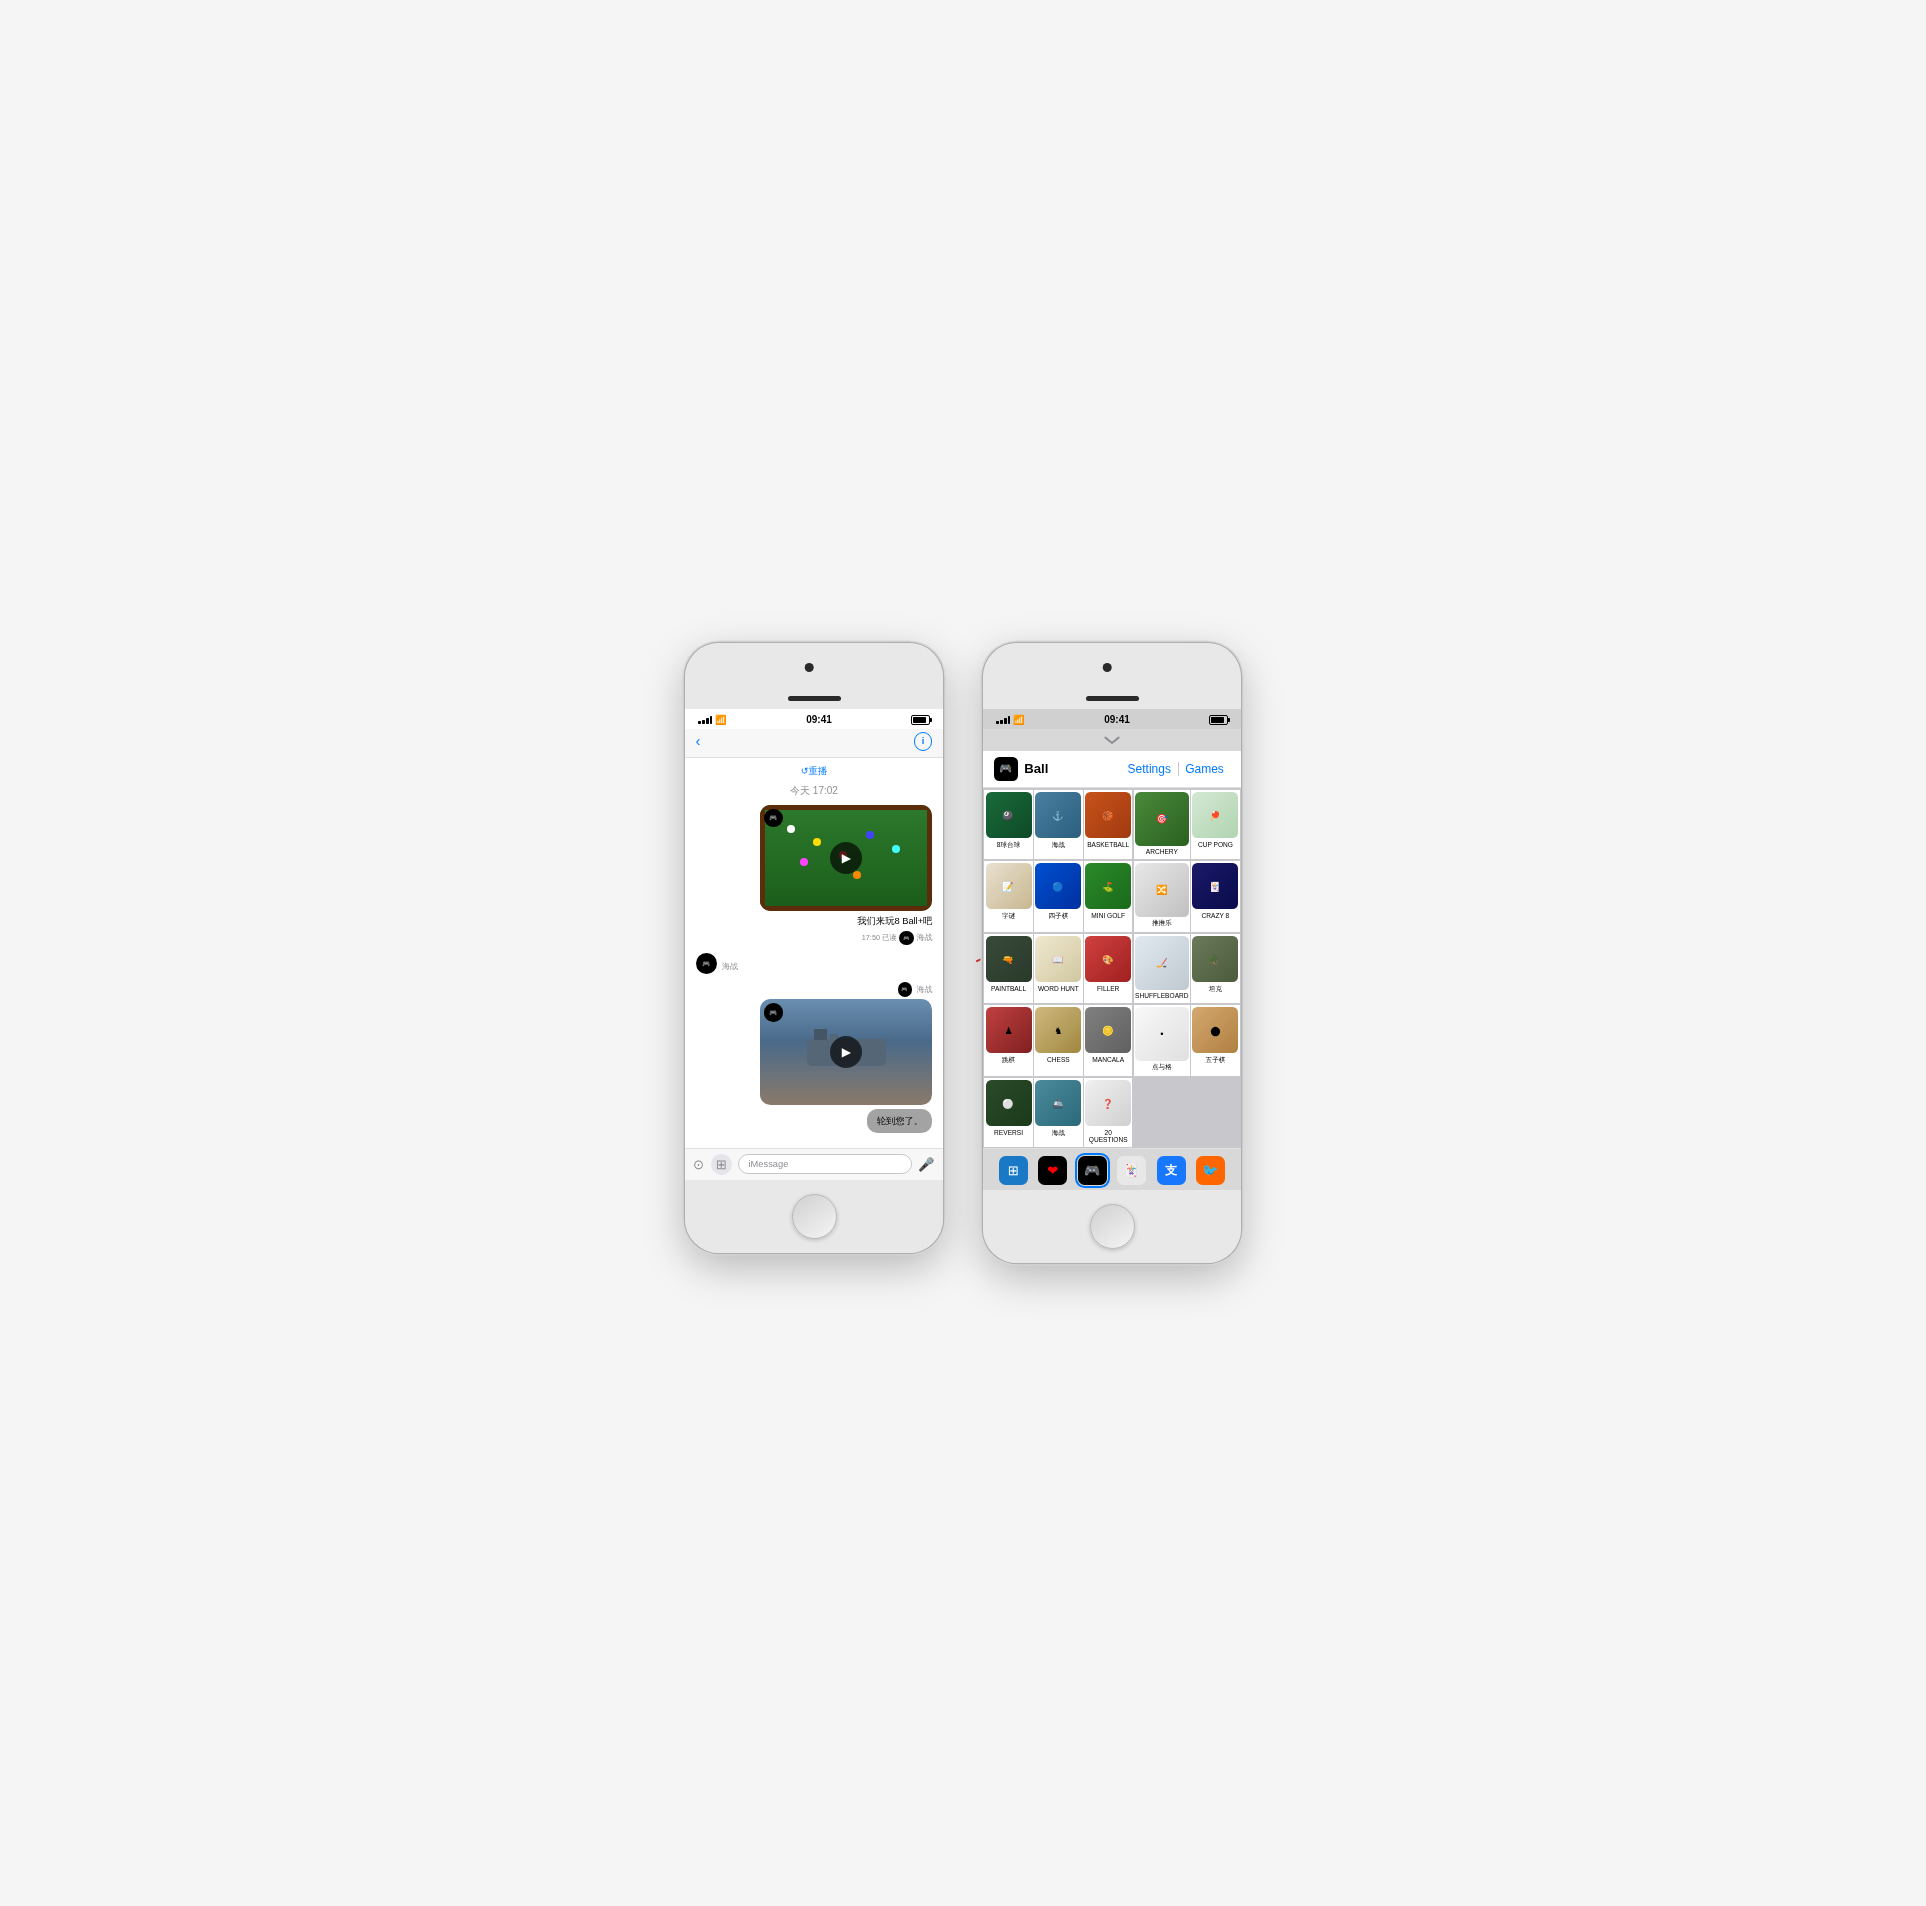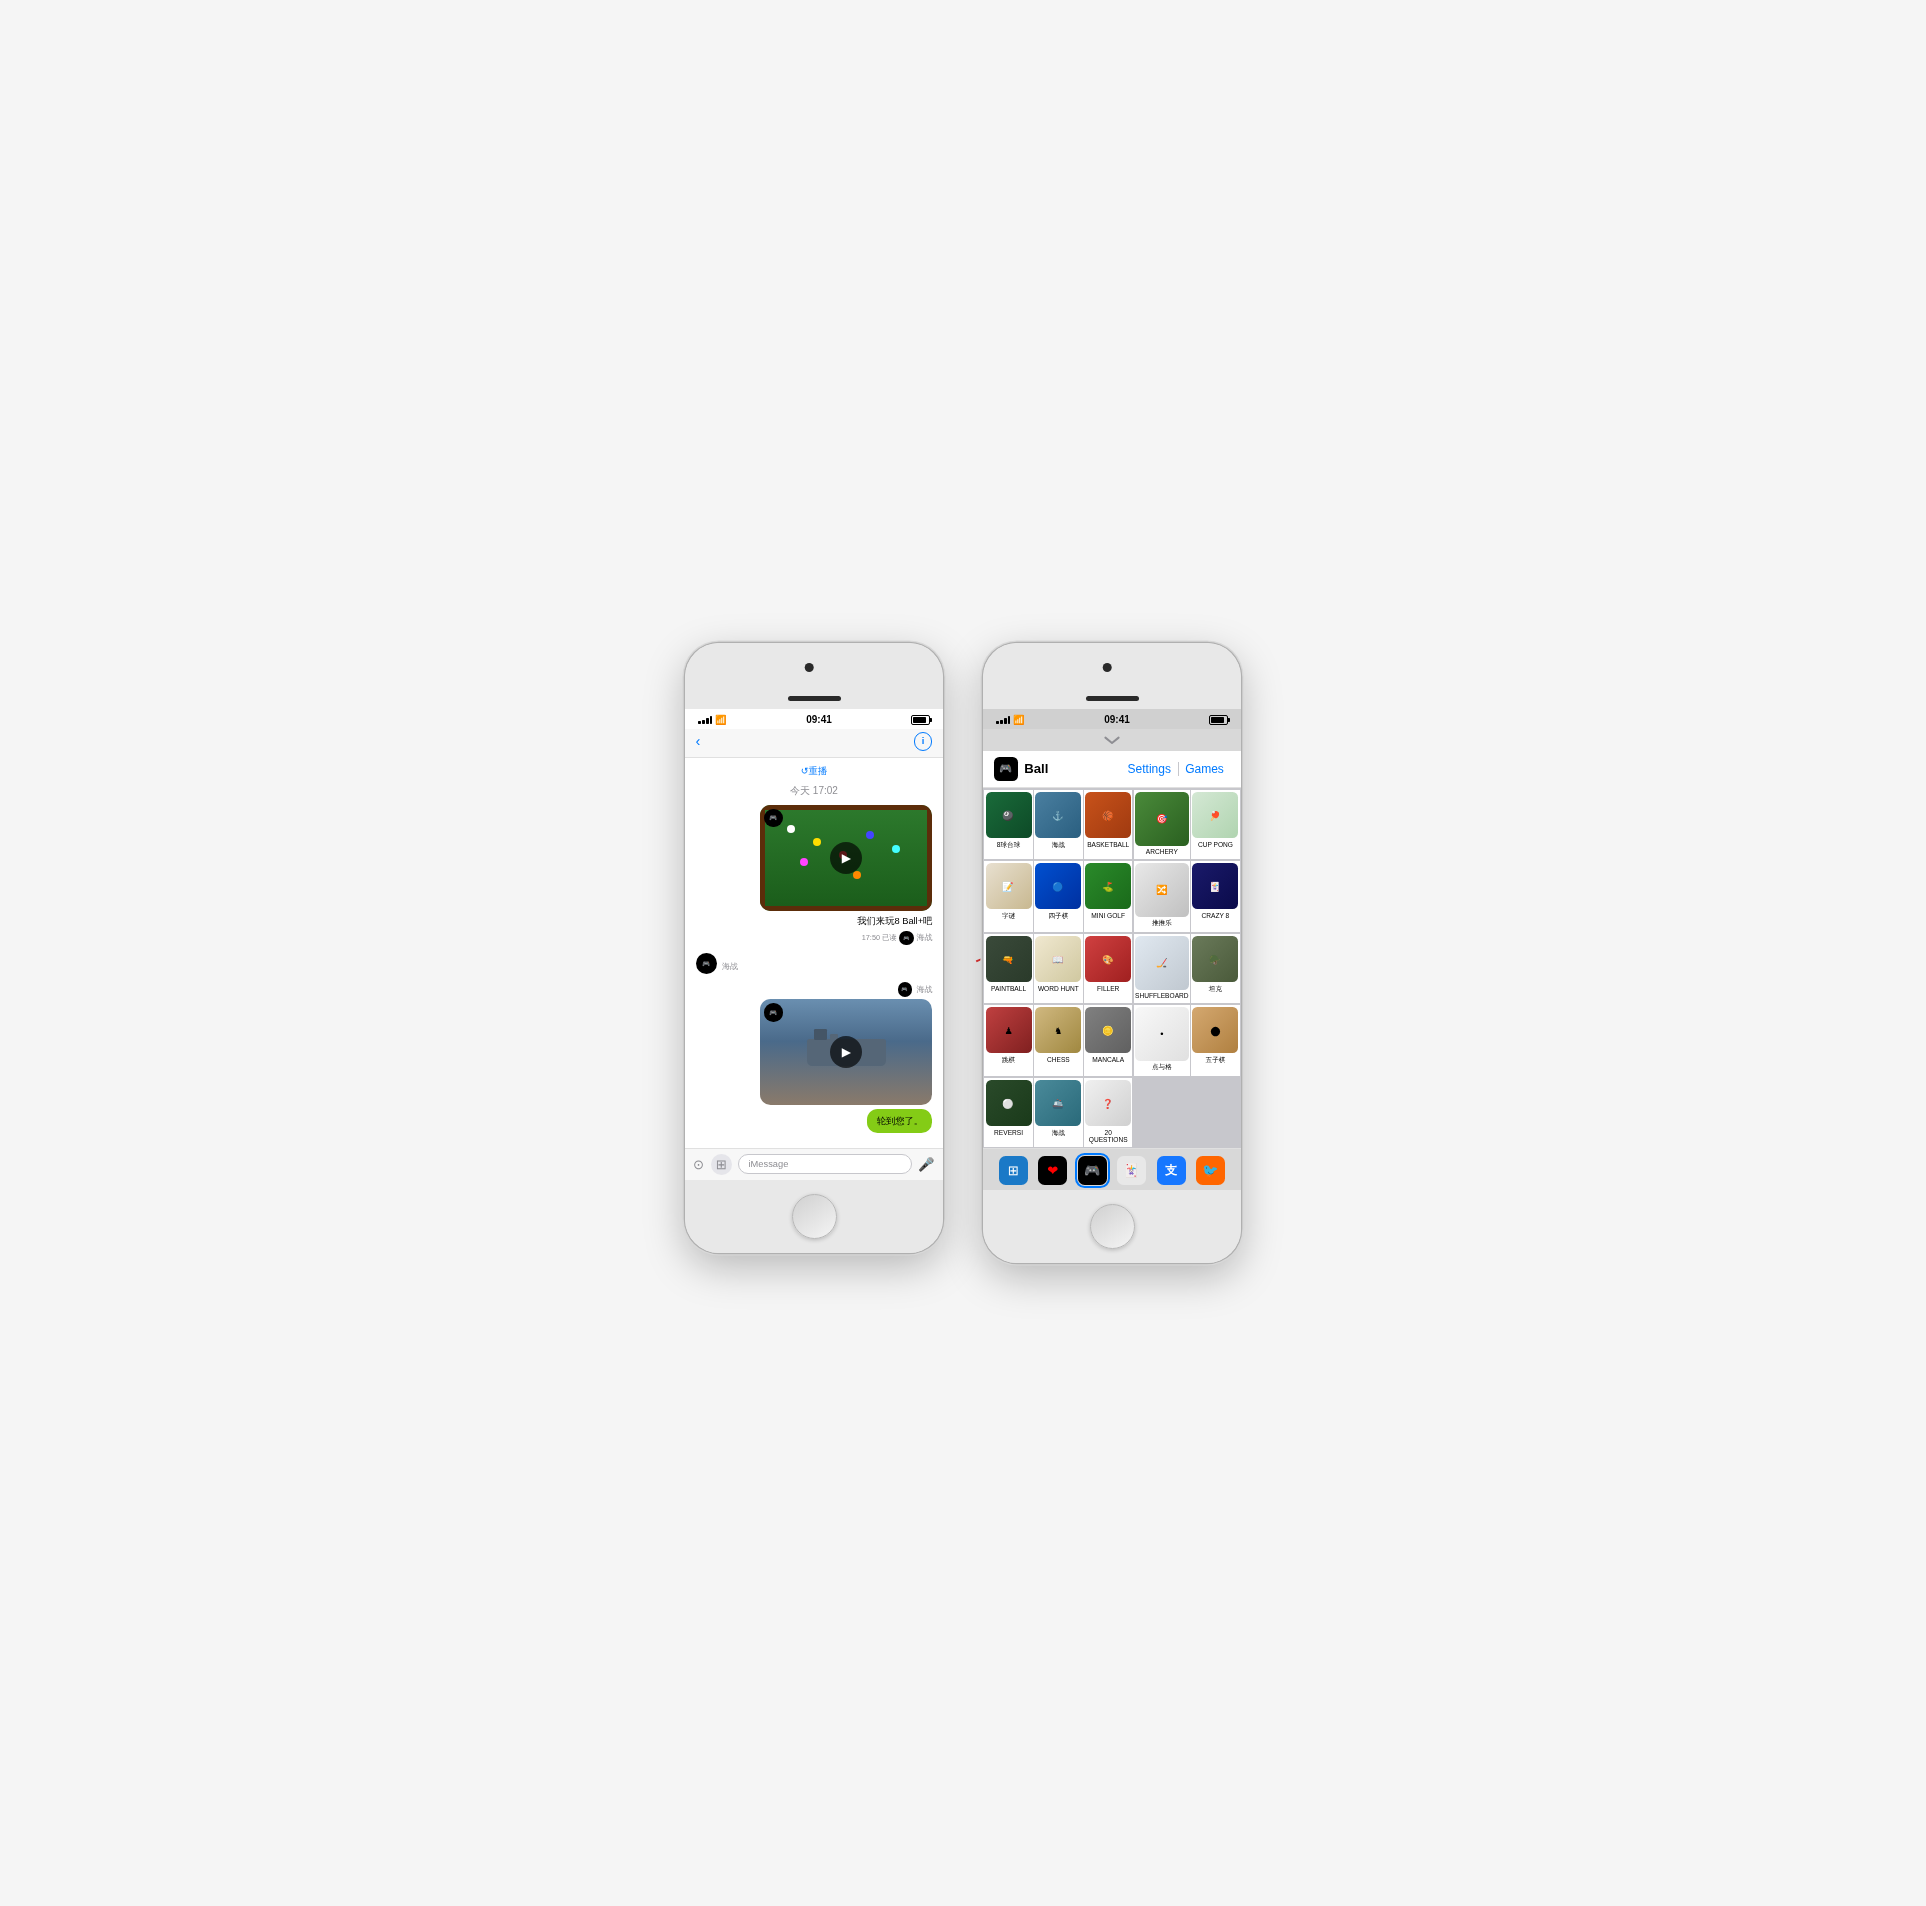--- a/index.html
+++ b/index.html
@@ -232,21 +232,21 @@
       position: relative;
     }
     .ship-shape {
       width: 79px; height: 26.5px;
       background: #556677;
       border-radius: 2.6px 2.6px 5.3px 5.3px;
       position: relative;
     }
 
     .turn-text {
-      background: #84cc16;
+      background: #a3a3a3;
       padding: 5.3px 9.3px;
       border-radius: 10.6px;
       font-size: 9.3px;
       color: #000;
       display: inline-block;
     }
 
     
     .input-bar {
       display: flex;

